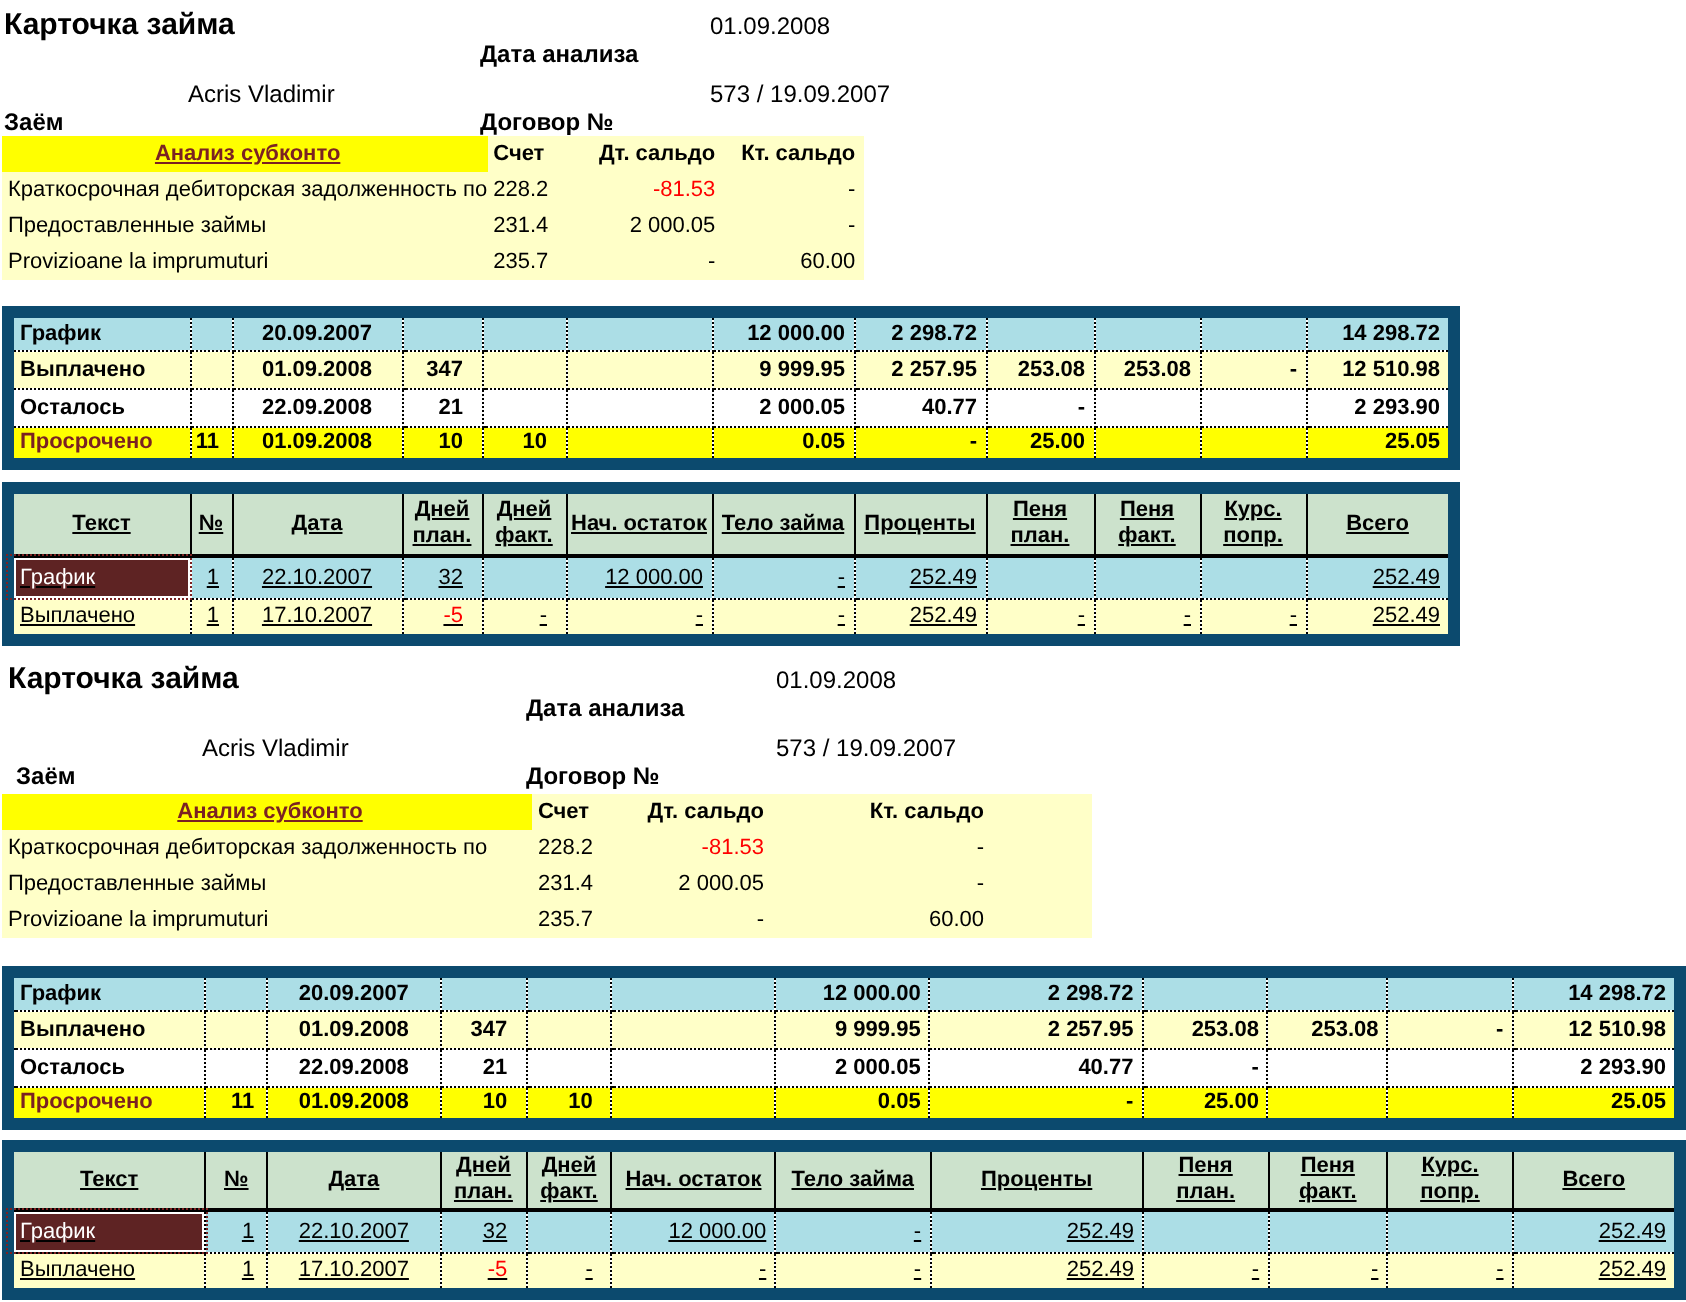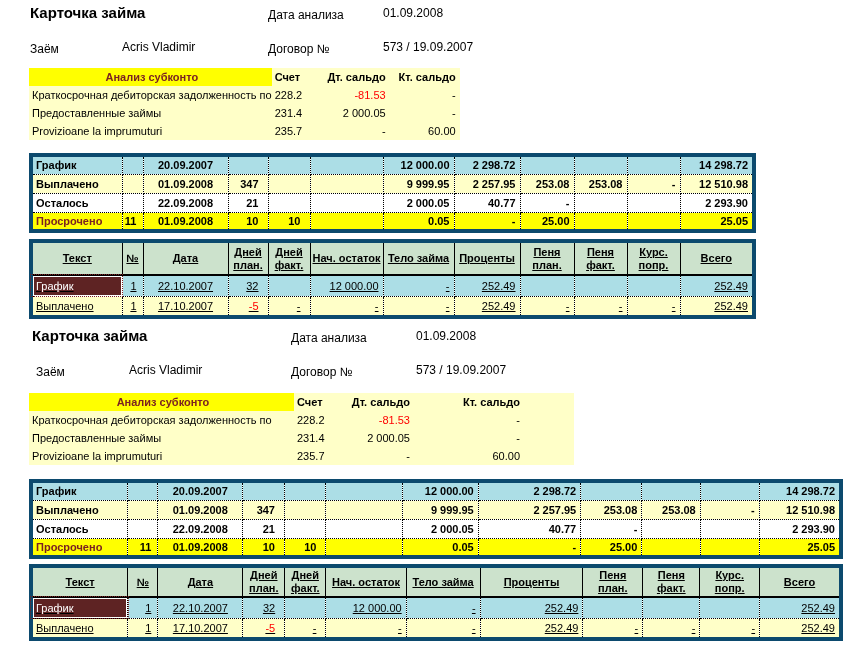--- a/index.html
+++ b/index.html
@@ -1,52 +1,52 @@
 <!DOCTYPE html>
 <html><head>
 <meta charset="utf-8">
 <style>
   * { box-sizing: border-box; }
   html,body { margin:0; padding:0; background:#fff; }
   .page { position:relative; width:843px; height:651px; overflow:hidden; background:#fff;
           font-family:"Liberation Sans", sans-serif; color:#000; }
-  .block { position:relative;padding-left:28px; }
+  .block { position:relative; }
   .b1 { padding-top:4px; }
   .b2 { padding-top:8px; }
 
   
   .hrow { position:relative; height:20px; }
   .hrow2 { height:16px; margin-top:14px; }
   .title { position:absolute; top:0; font-size:15px; font-weight:bold; white-space:nowrap; }
-  .flabel { position:absolute; top:4px; font-size:12px; font-weight:normal; white-space:nowrap; }
+  .flabel { position:absolute; top:16px; font-size:12px; font-weight:bold; white-space:nowrap; }
   .fvalue { position:absolute; top:2px; font-size:12px; white-space:nowrap; }
   .b1 .title { left:2px; }   .b2 .title { left:4px; }
   .b1 .at0 { left:2px; }     .b2 .at0 { left:8px; }
   .b1 .at1 { left:94px; }    .b2 .at1 { left:101px; }
   .b1 .pos-l { left:240px; } .b2 .pos-l { left:263px; }
   .b1 .pos-v { left:355px; } .b2 .pos-v { left:388px; }
 
   
   table { border-collapse:collapse; table-layout:fixed; margin-left:1px; font-family:"Liberation Sans", sans-serif; }
   td, th { overflow:hidden; vertical-align:middle; padding:0; }
   .a-l { text-align:left; padding-left:3px; }
   .a-r { text-align:right; padding-right:4px; }
   .a-c { text-align:center; }
   .neg { color:#FF0000;margin-top:11px; }
 
   
   .subtbl { font-size:11px; background:#FFFFC8; margin-top:14px; }
   .subtbl th { font-weight:bold; height:18px; white-space:nowrap; }
-  .subtbl th:first-child { background:#FFFF00; color:#7B2222; text-align:center; }
+  .subtbl th:first-child { background:#FFFF00; color:#7B2222; text-align:center;text-decoration:underline; }
   .subtbl td { height:18px; white-space:nowrap; }
   .b2 .subtbl { margin-top:16px; }
   .b2 .subtbl th:last-child, .b2 .subtbl td:last-child { padding-right:54px; }
 
   
-  .maintbl { font-size:11px; border:4px solid #0c4a6e; }
+  .maintbl { font-size:11px; border:6px solid #0c4a6e; }
   .maintbl td { border:1px dotted #000; white-space:nowrap; }
   .summary { margin-top:13px; }
   .b2 .summary { margin-top:14px; }
   .summary td { height:19px; font-weight:bold; }
   .detail { margin-top:6px;text-decoration:underline; }
   .b2 .detail { margin-top:5px; }
   .detail thead th { background:#CCE2CC; border:1px solid #000; border-bottom:2px solid #000;
                      font-weight:bold; text-align:center; line-height:13px; padding:1px; word-break:break-word; }
   .b1 .detail thead th { height:34px; }
   .b2 .detail thead th { height:30px; }

